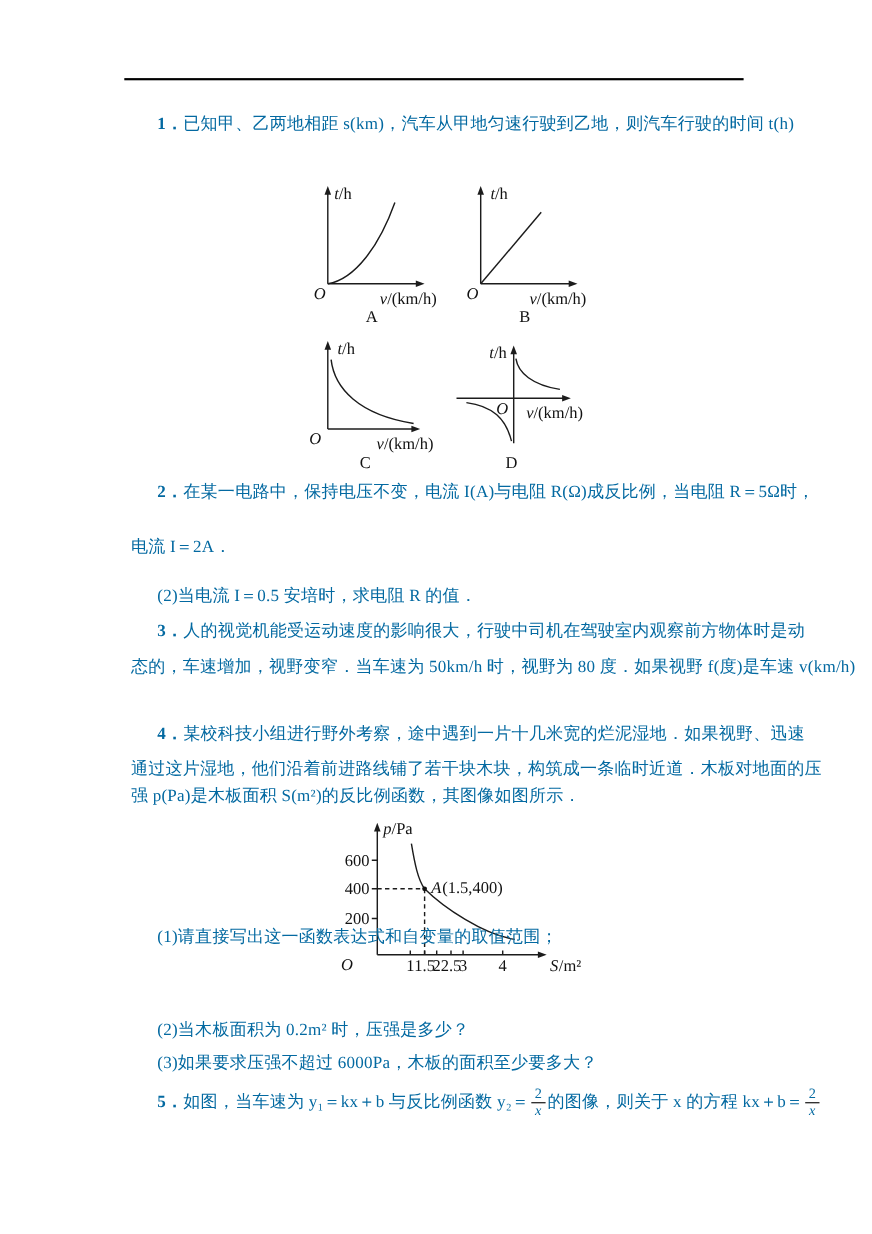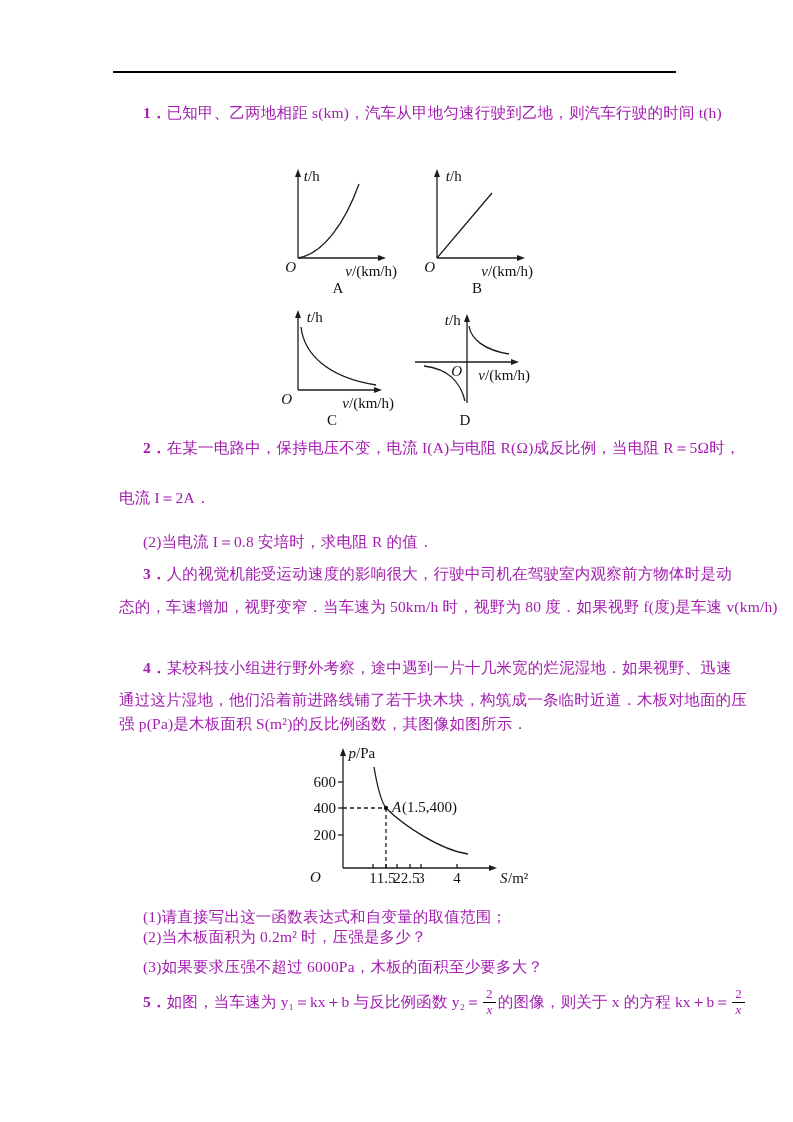--- a/index.html
+++ b/index.html
@@ -1,17 +1,17 @@
 <!DOCTYPE html>
 <html><head>
 <meta charset="utf-8">
 <style>
   html,body{margin:0;padding:0;background:#fff;}
   .page{position:relative;width:793px;height:1122px;background:#ffffff;margin:0 auto;overflow:hidden;
-        font-family:"Liberation Serif","DejaVu Serif",serif;color:#a21caf;}
+        font-family:"Liberation Serif","DejaVu Serif",serif;color:#0369a1;}
   .rule{position:absolute;left:113px;top:71px;width:563px;height:2px;background:#000;}
   .ln{position:absolute;left:119px;font-size:15.5px;white-space:pre;letter-spacing:0.2px;line-height:20px;}
   .ind{left:143px;}
   .qn{font-weight:bold;}
   .g{position:absolute;}
   .g line,.g path{stroke:#1c1c1c;stroke-width:1.3;fill:none;}
   .g polygon{fill:#1c1c1c;stroke:none;}
   .g text{font-family:"Liberation Serif","DejaVu Serif",serif;font-size:15px;fill:#111;}
   .it{font-style:italic;}
   .opt{font-size:18px;}
@@ -85,21 +85,21 @@
     <text class="it" text-anchor="end" x="41" y="17">t</text>
     <text x="41" y="17">/h</text>
     <text class="org" text-anchor="end" x="54" y="68">O</text>
     <text class="it" text-anchor="end" x="77" y="72">v</text>
     <text x="77" y="72">/(km/h)</text>
     <text class="opt" text-anchor="middle" x="57" y="117">D</text>
   </svg>
 
   <div class="ln ind" style="top:438px"><b class="qn">2．</b><span>在某一电路中，保持电压不变，电流 I(A)与电阻 R(Ω)成反比例，当电阻 R＝5Ω时，</span></div>
   <div class="ln" style="top:488px"><span>电流 I＝2A．</span></div>
-  <div class="ln ind" style="top:532px"><span>(2)当电流 I＝0.8 安培时，求电阻 R 的值．</span></div>
+  <div class="ln ind" style="top:532px"><span>(2)当电流 I＝0.5 安培时，求电阻 R 的值．</span></div>
 
   <div class="ln ind" style="top:564px"><b class="qn">3．</b><span>人的视觉机能受运动速度的影响很大，行驶中司机在驾驶室内观察前方物体时是动</span></div>
   <div class="ln" style="top:597px"><span>态的，车速增加，视野变窄．当车速为 50km/h 时，视野为 80 度．如果视野 f(度)是车速 v(km/h)</span></div>
 
   <div class="ln ind" style="top:658px"><b class="qn">4．</b><span>某校科技小组进行野外考察，途中遇到一片十几米宽的烂泥湿地．如果视野、迅速</span></div>
   <div class="ln" style="top:690px"><span>通过这片湿地，他们沿着前进路线铺了若干块木块，构筑成一条临时近道．木板对地面的压</span></div>
   <div class="ln" style="top:714px"><span>强 p(Pa)是木板面积 S(m²)的反比例函数，其图像如图所示．</span></div>
 
   <svg class="g" style="left:300px;top:745px" width="235" height="150">
     <line x1="43" y1="123" x2="43" y2="8"></line>
@@ -130,21 +130,21 @@
     <text class="tick" text-anchor="end" x="36" y="95">200</text>
     <text class="tick" text-anchor="middle" x="73" y="138">1</text>
     <text class="tick" text-anchor="middle" x="86" y="138">1.5</text>
     <text class="tick" text-anchor="middle" x="97" y="138">2</text>
     <text class="tick" text-anchor="middle" x="110" y="138">2.5</text>
     <text class="tick" text-anchor="middle" x="121" y="138">3</text>
     <text class="tick" text-anchor="middle" x="157" y="138">4</text>
     <text class="org" x="10" y="137">O</text>
   </svg>
 
-  <div class="ln ind" style="top:907px"><span>(1)请直接写出这一函数表达式和自变量的取值范围；</span></div>
+  <div class="ln ind" style="top:842px"><span>(1)请直接写出这一函数表达式和自变量的取值范围；</span></div>
   <div class="ln ind" style="top:927px"><span>(2)当木板面积为 0.2m² 时，压强是多少？</span></div>
   <div class="ln ind" style="top:957px"><span>(3)如果要求压强不超过 6000Pa，木板的面积至少要多大？</span></div>
 
   <div class="ln ind q5line" style="top:982px;height:40px">
     <b class="qn">5．</b><span>如图，当车速为 y₁＝kx＋b 与反比例函数 y₂＝</span><span class="frac"><span class="fn">2</span><span class="fd">x</span></span><span>的图像，则关于 x 的方程 kx＋b＝</span><span class="frac"><span class="fn">2</span><span class="fd">x</span></span>
   </div>
 
 </div>
 
 </body></html>

